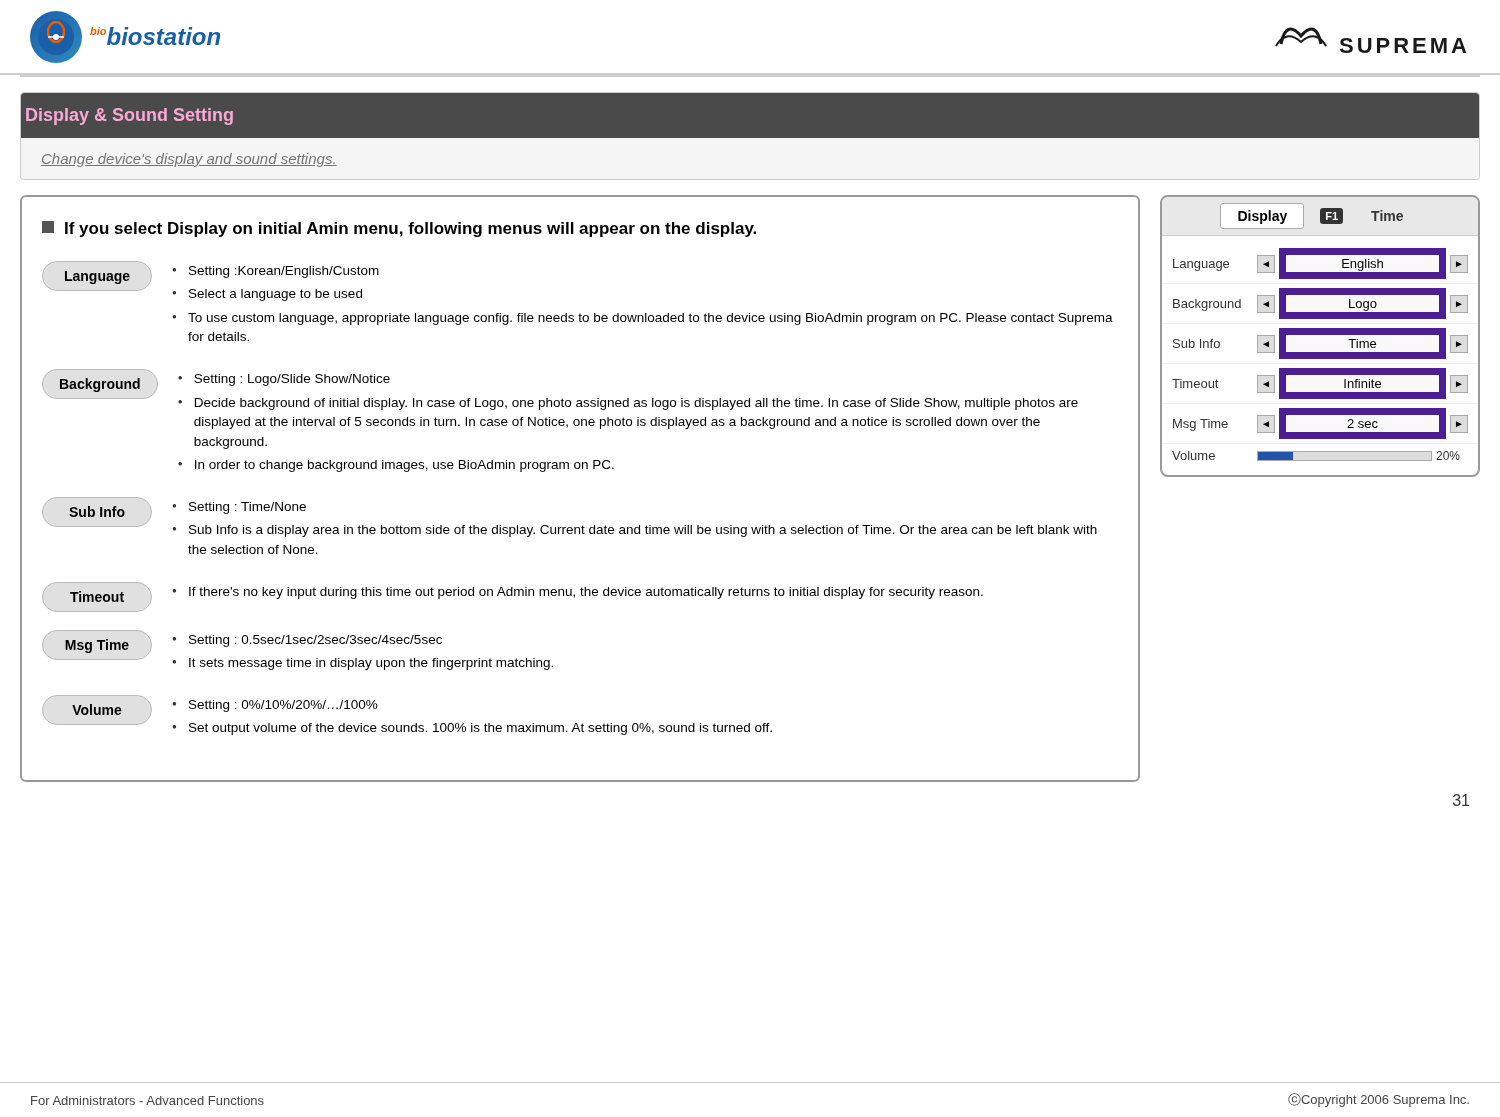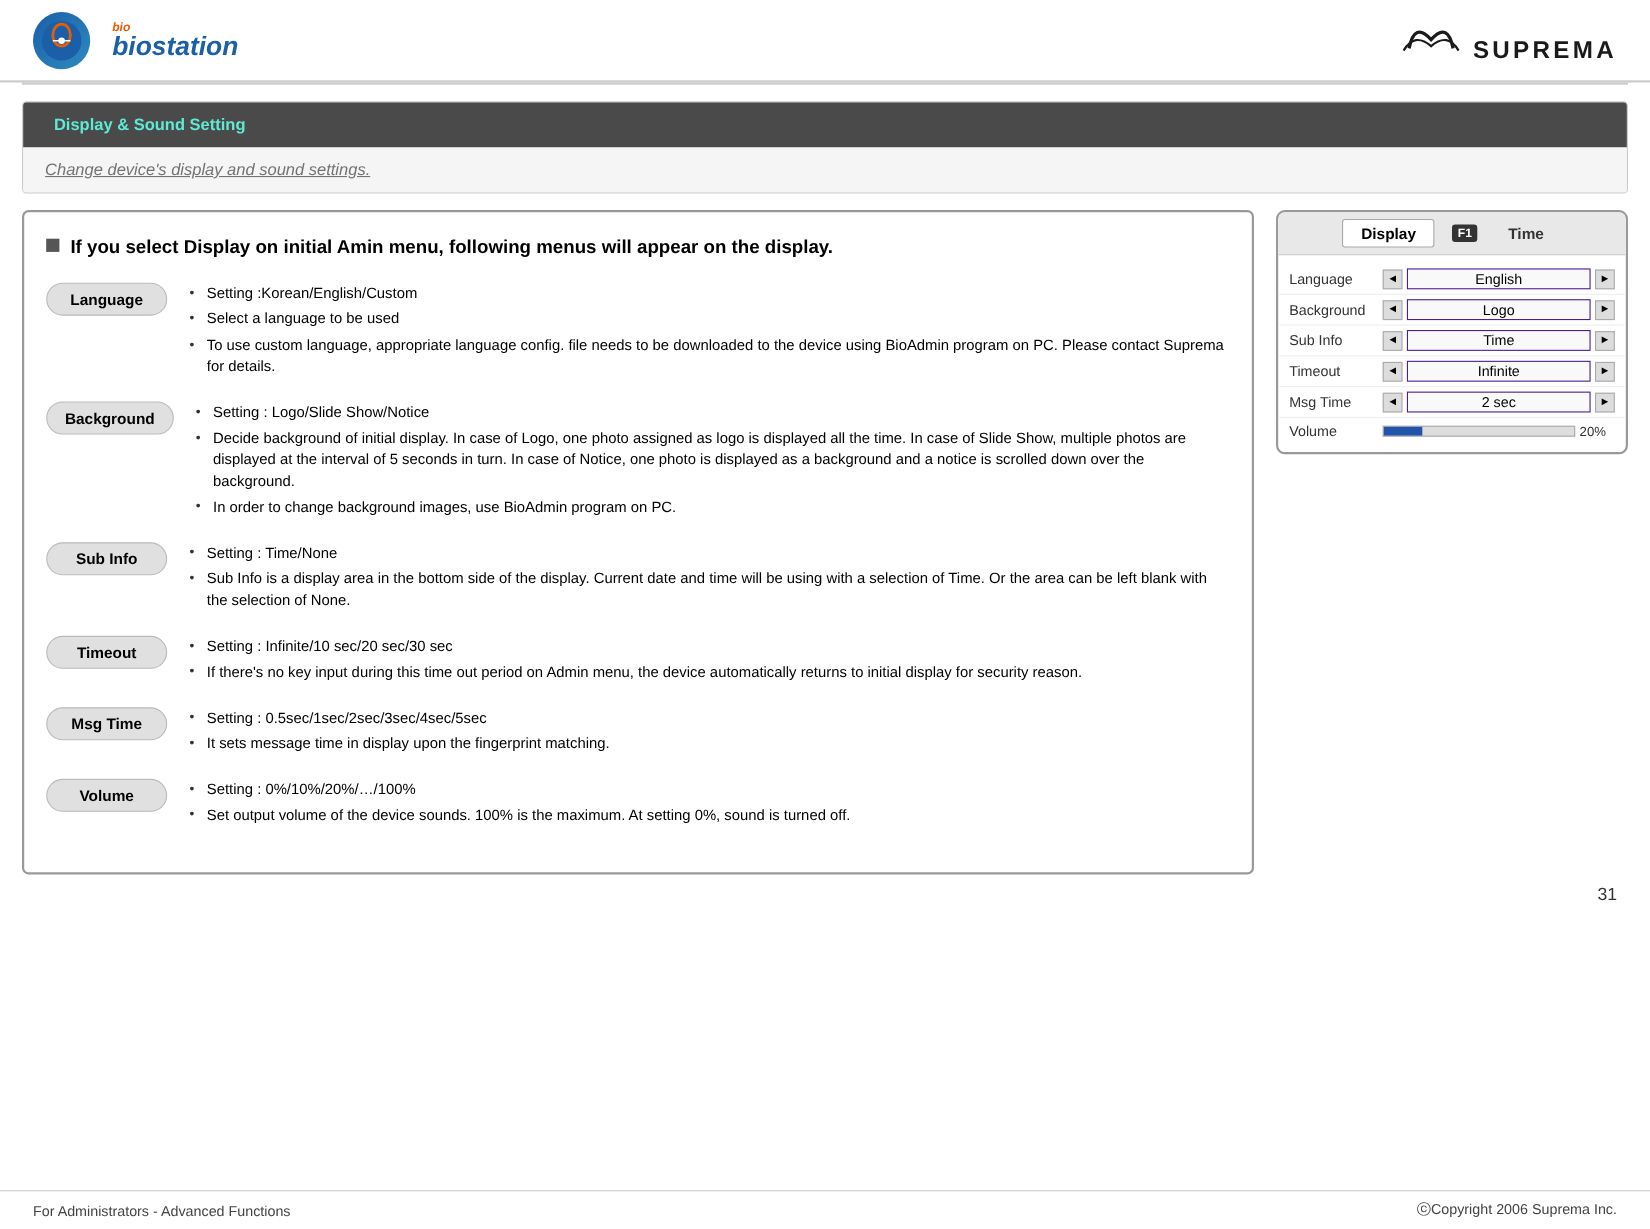--- a/index.html
+++ b/index.html
@@ -53,23 +53,23 @@
     .title-block {
       background: #e8e8e8;
       border: 1px solid #ccc;
       margin: 15px 20px;
       padding: 0;
       border-radius: 4px;
       overflow: hidden;
     }
     .title-header {
       background: #4a4a4a;
-      color: #5eead4;
-      padding: 12px 28px;
-      font-size: 15px;
+      color: #f9a8d4;
+      padding: 12px 4px;
+      font-size: 18px;
       font-weight: bold;
       border-radius: 3px 3px 0 0;
     }
     .title-subtitle {
       padding: 12px 20px;
       font-style: italic;
       font-size: 15px;
       color: #737373;
       text-decoration: underline;
       background: #f5f5f5;
@@ -227,21 +227,21 @@
       justify-content: center;
       font-size: 10px;
       cursor: pointer;
       user-select: none;
     }
     .ctrl-value {
       flex: 1;
       text-align: center;
       font-size: 13px;
       background: #f9f9f9;
-      border: 1px solid #4c1d95;
+      border: 7px solid #4c1d95;
       padding: 1px 4px;
     }
     .volume-bar-container {
       flex: 1;
       display: flex;
       align-items: center;
       gap: 4px;
     }
     .volume-bar-bg {
       flex: 1;
@@ -288,21 +288,21 @@
 <div class="top-bar">
   <div class="biostation-logo">
     <div class="logo-circle">
       <svg width="38" height="38" viewBox="0 0 38 38">
         <circle cx="19" cy="19" r="18" fill="#1a5fa8"></circle>
         <ellipse cx="19" cy="14" rx="8" ry="10" fill="none" stroke="#e85d04" stroke-width="2.5"></ellipse>
         <line x1="11" y1="19" x2="27" y2="19" stroke="white" stroke-width="1.5"></line>
         <circle cx="19" cy="19" r="3" fill="white"></circle>
       </svg>
     </div>
-    <div style="display:flex;flex-direction:column;margin-left:12px;">
+    <div style="display:flex;flex-direction:row;">
       <span style="font-size:11px;color:#e85d04;font-style:italic;font-weight:bold;">bio</span>
       <span style="font-size:24px;font-weight:bold;font-style:italic;color:#1a5fa8;line-height:1;">biostation</span>
     </div>
   </div>
   <div class="suprema-logo">
     <svg width="60" height="45" viewBox="0 0 60 45">
       <path d="M10 30 Q15 5 30 22 Q45 5 50 30" fill="none" stroke="#1a1a1a" stroke-width="3"></path>
       <path d="M5 32 Q15 15 30 28 Q45 15 55 32" fill="none" stroke="#1a1a1a" stroke-width="2"></path>
     </svg>
     <span class="suprema-text">SUPREMA</span>
@@ -352,21 +352,20 @@
             <ul>
               <li>Setting : Time/None</li>
               <li>Sub Info is a display area in the bottom side of the display. Current date and time will be using with a selection of Time. Or the area can be left blank with the selection of None.</li>
             </ul>
           </div>
         </div>
         <div class="setting-row">
           <div class="setting-label">Timeout</div>
           <div class="setting-desc">
             <ul>
-              <li>Setting : Infinite/10 sec/20 sec/30 sec</li>
               <li>If there's no key input during this time out period on Admin menu, the device automatically returns to initial display for security reason.</li>
             </ul>
           </div>
         </div>
         <div class="setting-row">
           <div class="setting-label">Msg Time</div>
           <div class="setting-desc">
             <ul>
               <li>Setting : 0.5sec/1sec/2sec/3sec/4sec/5sec</li>
               <li>It sets message time in display upon the fingerprint matching.</li>

